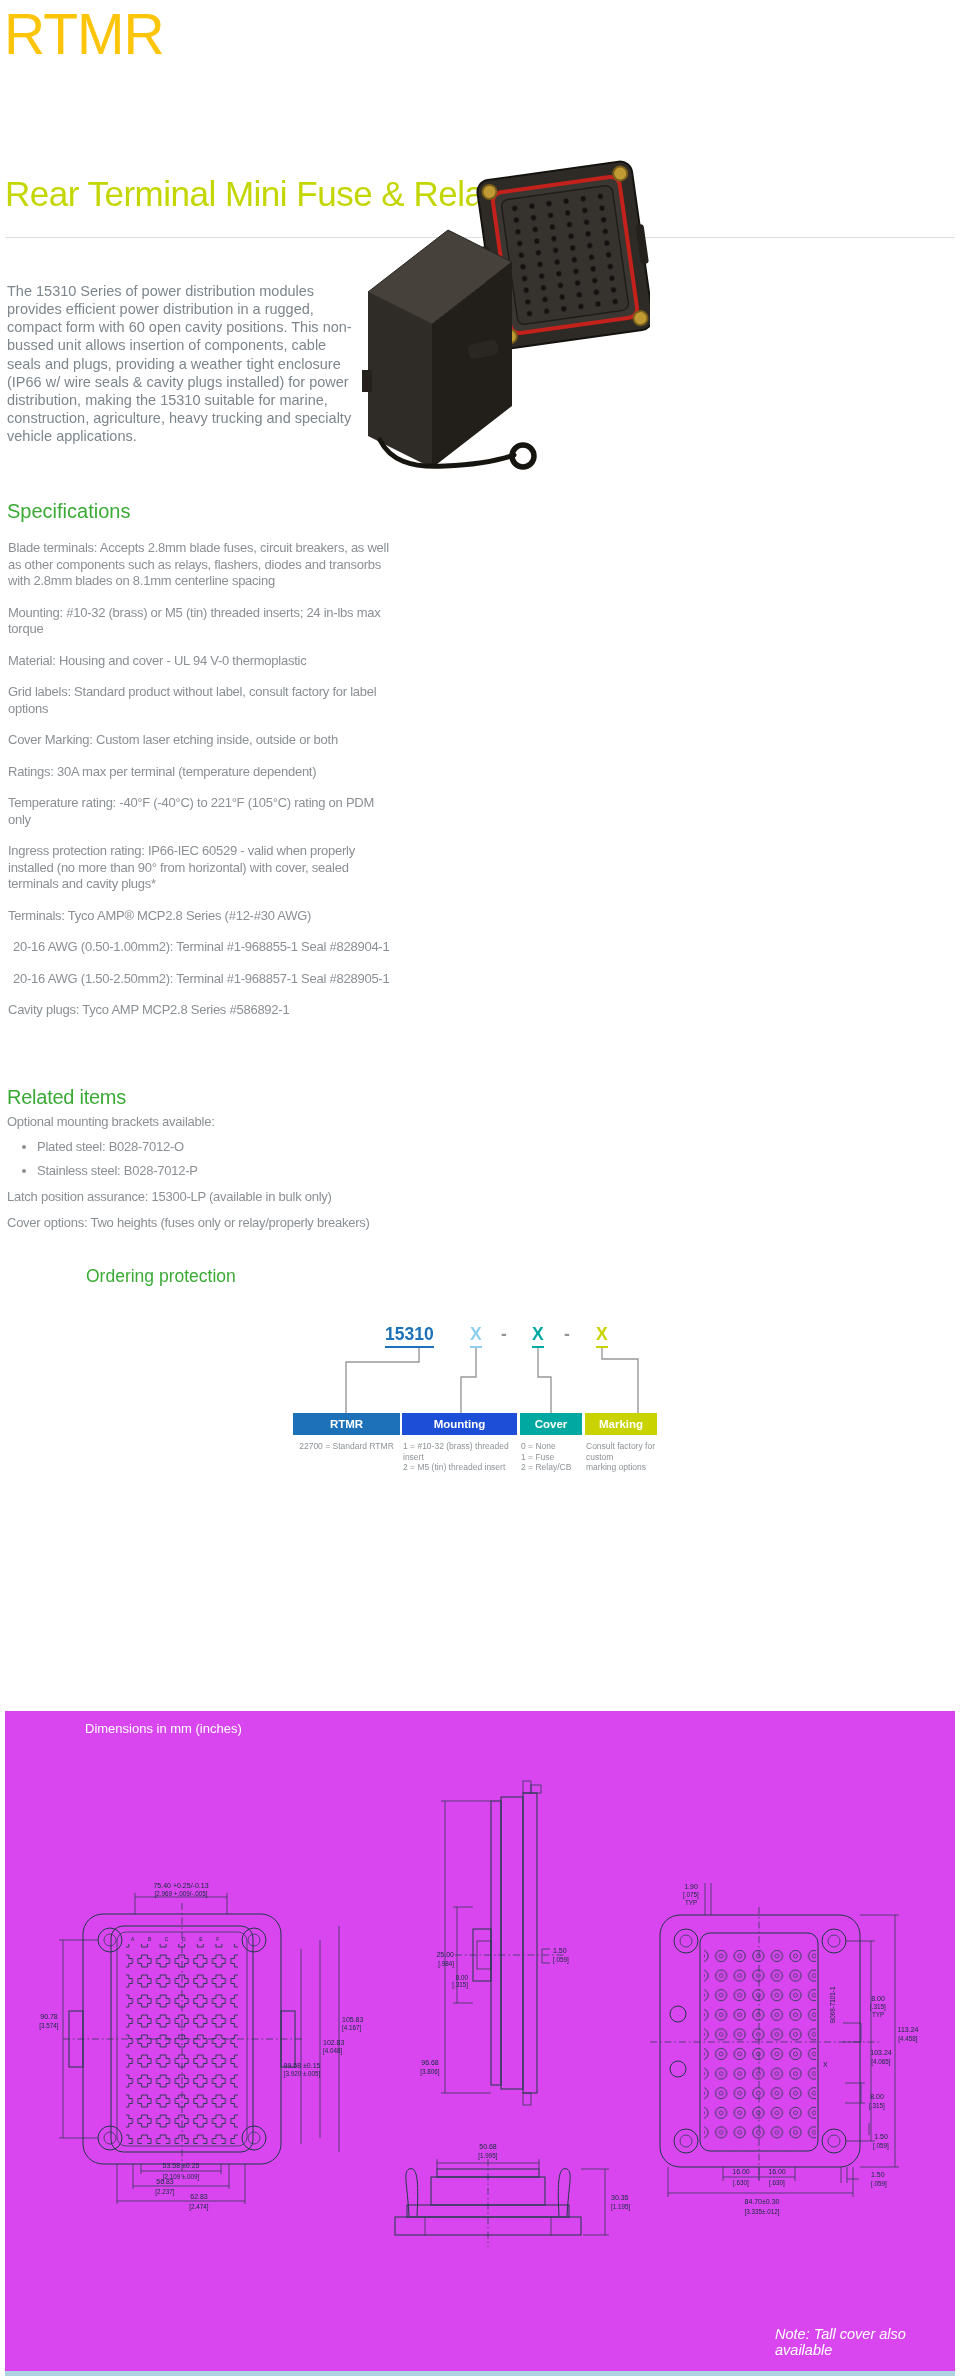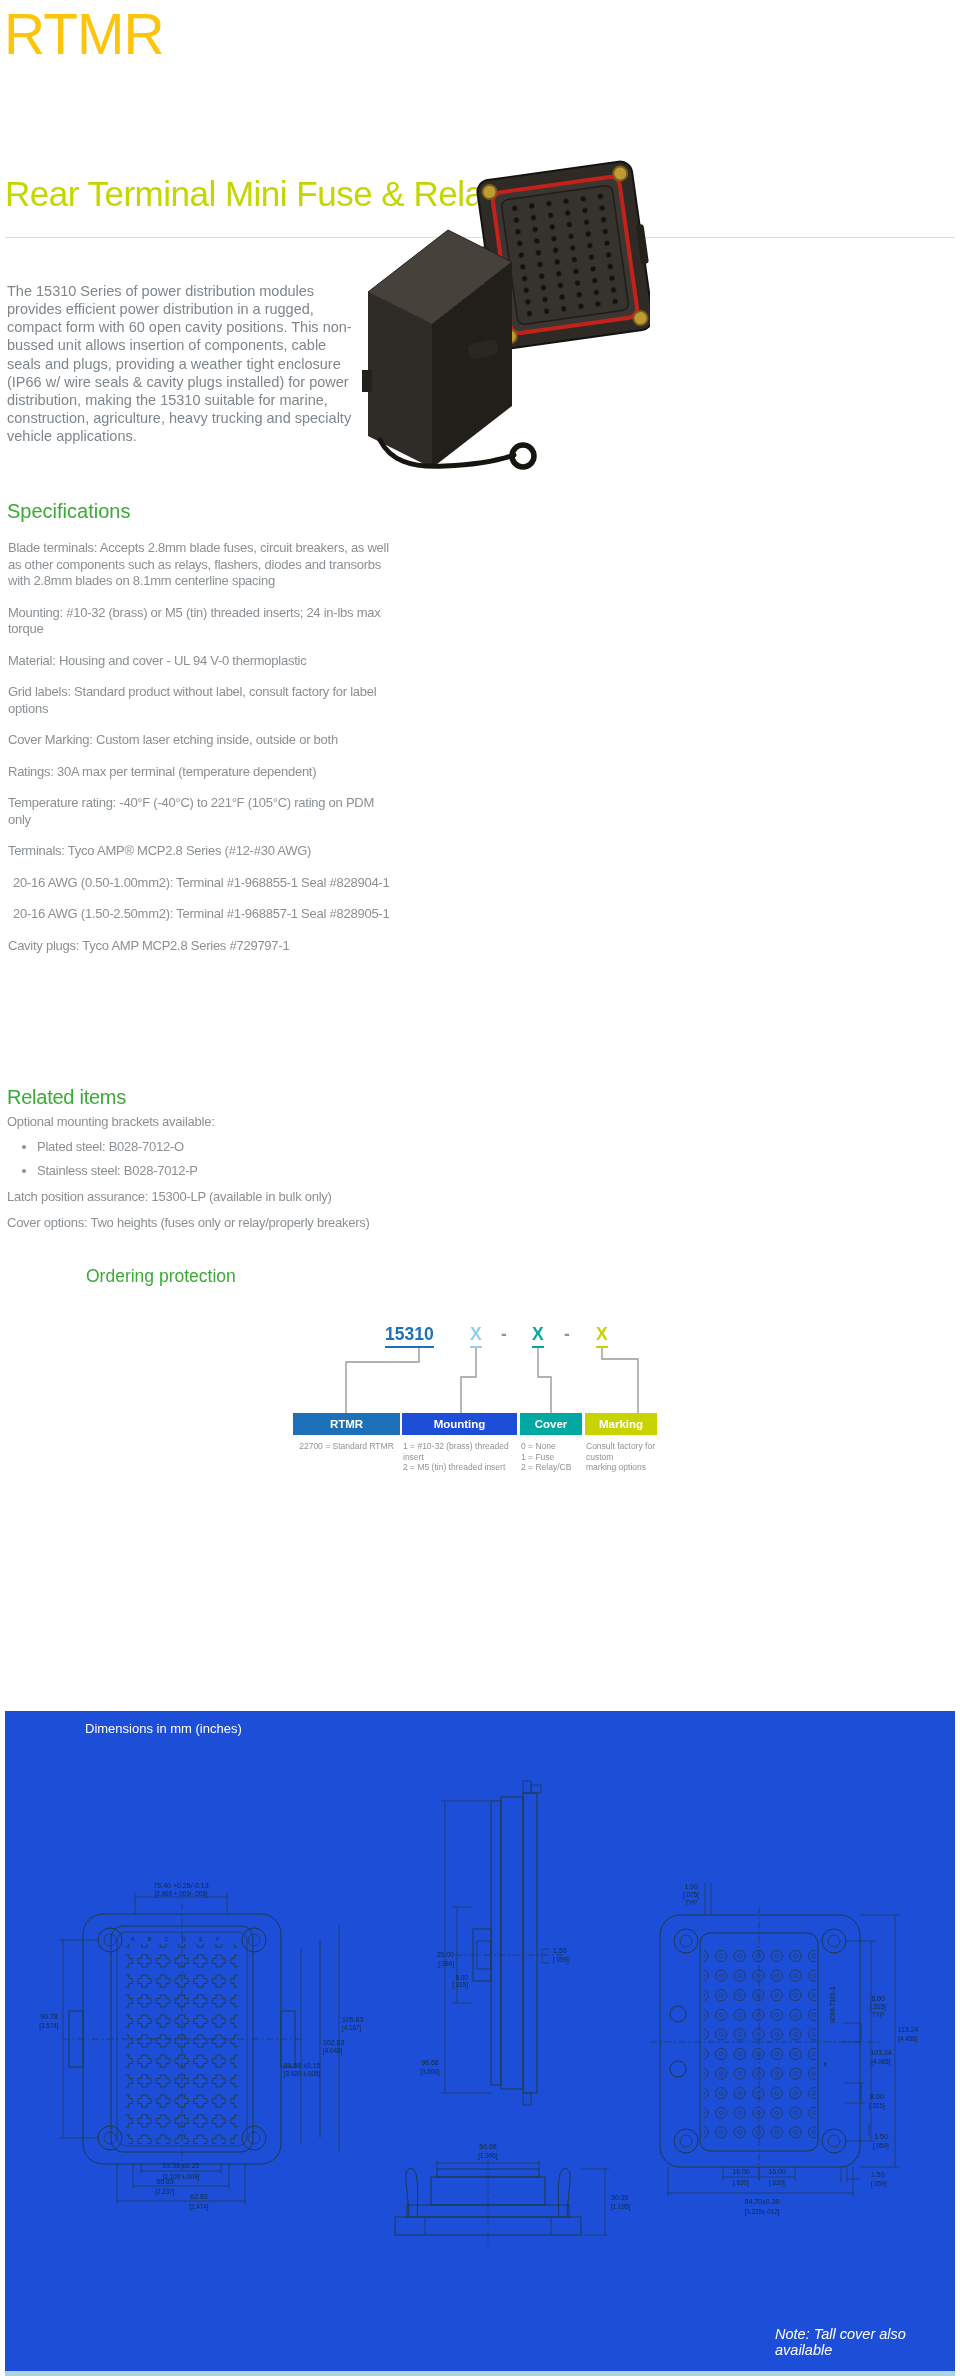--- a/index.html
+++ b/index.html
@@ -51,21 +51,21 @@
   .obox.b3 { left:585px; width:72px;  background:#c8d300; }
 
   .odesc { position:absolute; top:1441px; font-size:8.5px; line-height:10.5px; color:#8d9397; }
   .odesc.d0 { left:293px; width:107px; text-align:center; }
   .odesc.d1 { left:403px; width:112px; }
   .odesc.d2 { left:521px; width:62px; }
   .odesc.d3 { left:586px; width:76px; }
 
   .photo { position:absolute; left:350px; top:160px; }
 
-  .dims { position:absolute; left:5px; top:1711px; width:950px; height:665px; background:#1d4ed8; }
+  .dims { position:absolute; left:5px; top:1711px; width:950px; height:665px; background:#d946ef; }
   .dims .dtitle { position:absolute; left:80px; top:10px; font-size:13px; color:#ffffff; }
   .dims .dnote { position:absolute; left:770px; top:615px; font-size:14.5px; font-style:italic; color:#ffffff; }
   .dims .dstrip { position:absolute; left:0; bottom:0; width:950px; height:5px; background:#aed3e0; }
   .dims svg { position:absolute; left:0; top:0; }
 
   .ln  { fill:none; stroke:#1f3a47; stroke-width:1; }
   .lt  { fill:none; stroke:#1f3a47; stroke-width:0.7; }
   .cl  { fill:none; stroke:#1f3a47; stroke-width:0.7; stroke-dasharray:7 3 1.5 3; }
   .dt  { fill:#122e3a; font-size:7px; font-family:"Liberation Sans", sans-serif; }
   .dt6 { fill:#122e3a; font-size:6.3px; font-family:"Liberation Sans", sans-serif; }
@@ -120,24 +120,25 @@
 
   <h3 class="green-h spec-head">Specifications</h3>
   <div class="specs">
     <p>Blade terminals: Accepts 2.8mm blade fuses, circuit breakers, as well as other components such as relays, flashers, diodes and transorbs with 2.8mm blades on 8.1mm centerline spacing</p>
     <p>Mounting: #10-32 (brass) or M5 (tin) threaded inserts; 24 in-lbs max torque</p>
     <p>Material: Housing and cover - UL 94 V-0 thermoplastic</p>
     <p>Grid labels: Standard product without label, consult factory for label options</p>
     <p>Cover Marking:  Custom laser etching inside, outside or both</p>
     <p>Ratings: 30A max per terminal (temperature dependent)</p>
     <p>Temperature rating: -40°F (-40°C) to 221°F (105°C) rating on PDM only</p>
+    <p>Ingress protection rating: IP66-IEC 60529 - valid when properly installed (no more than 90° from horizontal) with cover, sealed terminals and cavity plugs*</p>
     <p>Terminals: Tyco AMP® MCP2.8 Series (#12-#30 AWG)</p>
     <p class="indent">20-16 AWG (0.50-1.00mm2): Terminal #1-968855-1 Seal #828904-1</p>
     <p class="indent">20-16 AWG (1.50-2.50mm2): Terminal #1-968857-1 Seal #828905-1</p>
-    <p>Cavity plugs: Tyco AMP MCP2.8 Series #729797-1</p>
+    <p>Cavity plugs: Tyco AMP MCP2.8 Series #586892-1</p>
   </div>
 
   <div class="related">
     <h3 class="green-h">Related items</h3>
     <div class="r-line">Optional mounting brackets available:</div>
     <ul>
       <li>Plated steel: B028-7012-O</li>
       <li>Stainless steel: B028-7012-P</li>
     </ul>
     <div class="r-line">Latch position assurance: 15300-LP (available in bulk only)</div>

